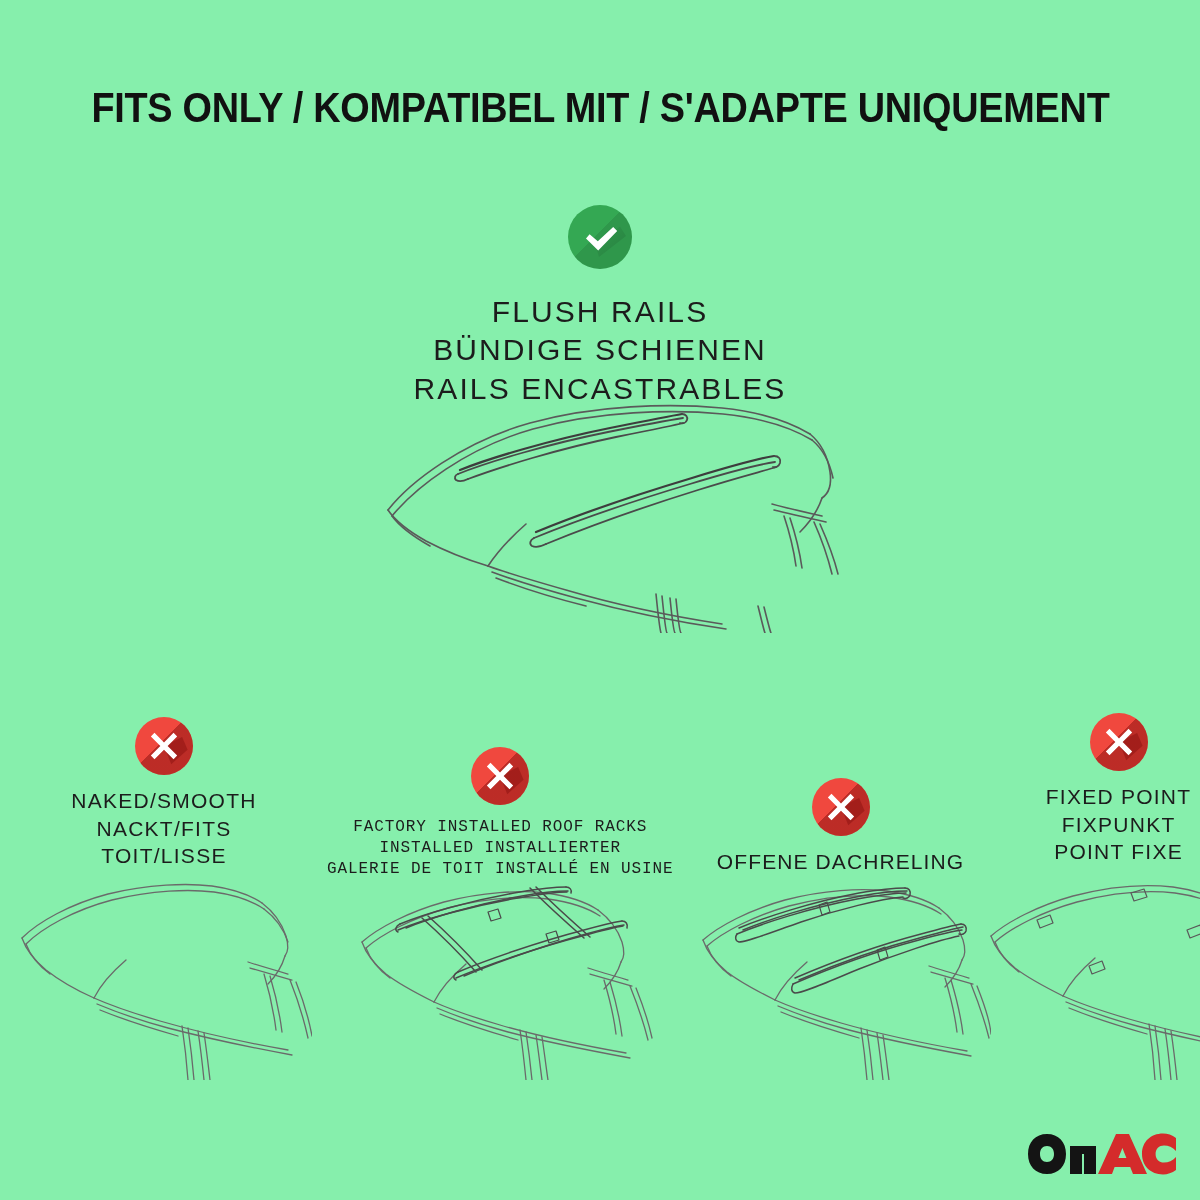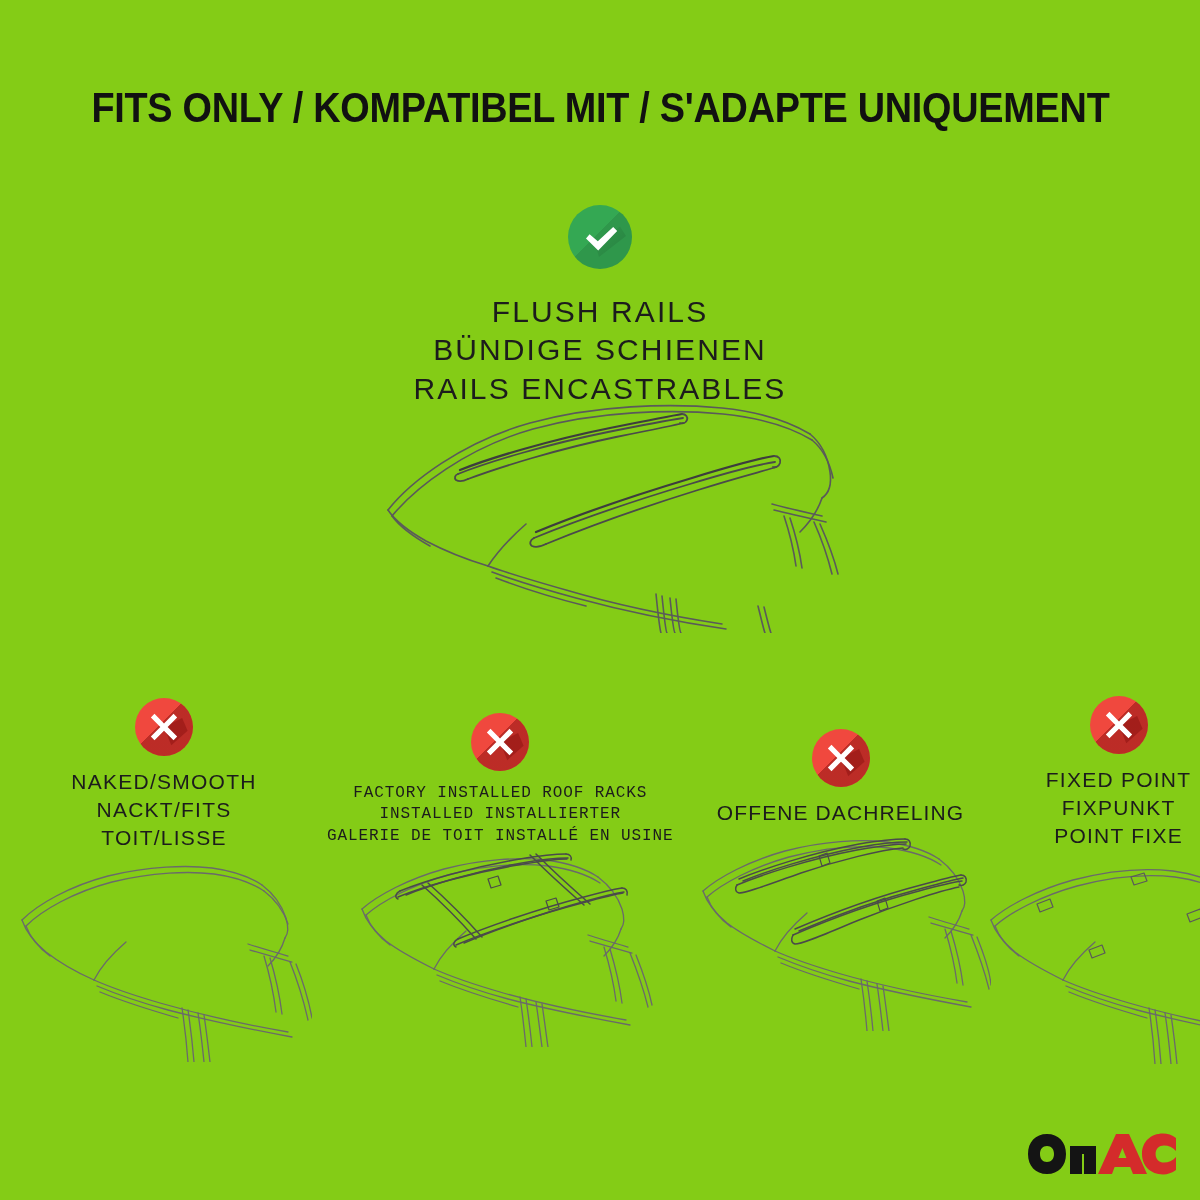--- a/index.html
+++ b/index.html
@@ -14,21 +14,21 @@
     overflow: hidden;
     font-family: "Liberation Sans", "DejaVu Sans", sans-serif;
     color: #1a1a1a;
     position: relative;
   }
 
   .page {
     position: relative;
     width: 1200px;
     height: 1200px;
-    background: #84cc16;
+    background: #86efac;
   }
 
   
   .title-bar {
     position: absolute;
     left: 0;
     top: 84px;
     width: 1200px;
     text-align: center;
   }
@@ -113,21 +113,21 @@
   .hero-art svg { display: block; width: 100%; height: 100%; }
 
   
   .cols {
     position: absolute;
     left: 0;
     top: 680px;
     width: 1200px;
     height: 400px;
     display: flex;
-    align-items: center;
+    align-items: flex-end;
     gap: 19px;
   }
   .col {
     position: relative;
     display: flex;
     flex-direction: column;
     align-items: center;
   }
   .col-0 { width: 310px; margin-left: 16px; }
   .col-1 { width: 350px; margin-left: -4px; }

